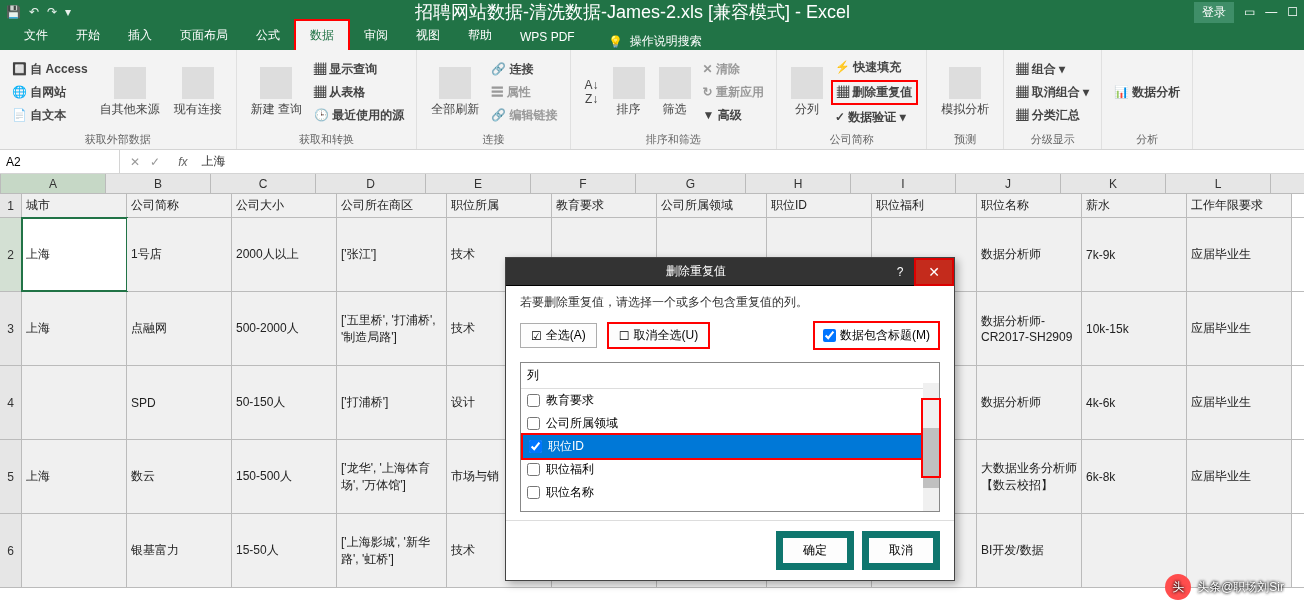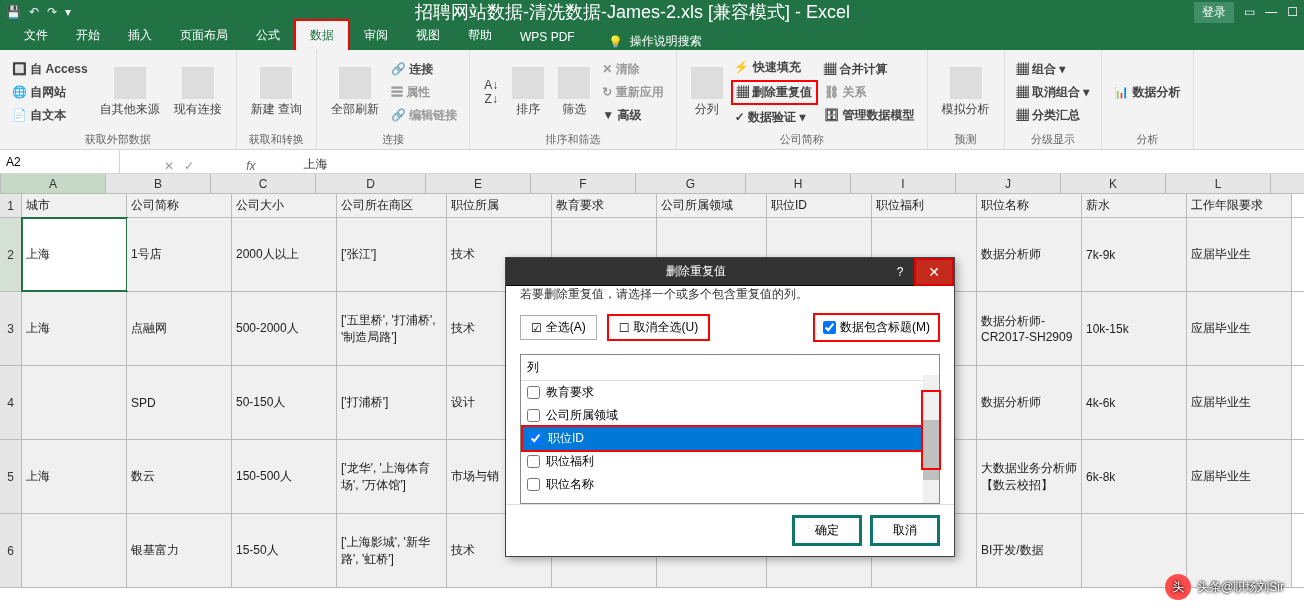--- a/index.html
+++ b/index.html
@@ -17,21 +17,21 @@
 .ribbon{height:100px;background:#f3f3f3;border-bottom:1px solid #d4d4d4;display:flex;}
 .ribgroup{border-right:1px solid #e0e0e0;padding:4px 8px 2px;display:flex;flex-direction:column;justify-content:space-between;}
 .ribgroup .gitems{display:flex;gap:2px;flex:1;}
 .ribgroup .glabel{text-align:center;color:#666;font-size:11px;padding-top:2px;}
 .ribbtn{display:flex;flex-direction:column;align-items:center;justify-content:center;padding:2px 6px;min-width:40px;color:#444;}
 .ribbtn .ico{width:32px;height:32px;background:#ddd;margin-bottom:2px;}
 .riblist{display:flex;flex-direction:column;gap:2px;justify-content:center;font-weight:bold;}
 .riblist .item{padding:2px 4px;color:#444;white-space:nowrap;}
 .riblist .item.dis{color:#999;}
 .highlight-red{border:2px solid red;}
-.formulabar{height:24px;background:#fff;border-bottom:1px solid #d4d4d4;display:flex;align-items:flex-end;gap:34px;}
+.formulabar{height:24px;background:#fff;border-bottom:1px solid #d4d4d4;display:flex;align-items:center;}
 .namebox{width:120px;border-right:1px solid #d4d4d4;padding:0 6px;height:100%;display:flex;align-items:center;}
 .fbtns{display:flex;gap:10px;padding:0 10px;color:#999;}
 .fxlabel{padding:0 8px;font-style:italic;color:#666;}
 .finput{flex:1;padding:0 6px;color:#333;}
 .sheet{position:relative;height:436px;overflow:hidden;}
 .colheads{display:flex;height:20px;background:#e6e6e6;border-bottom:1px solid #bbb;}
 .rowhead{width:22px;background:#e6e6e6;border-right:1px solid #bbb;text-align:center;color:#333;display:flex;align-items:center;justify-content:center;}
 .corner{width:22px;height:20px;background:#e6e6e6;border-right:1px solid #bbb;border-bottom:1px solid #bbb;}
 .ch{border-right:1px solid #bbb;text-align:center;color:#333;display:flex;align-items:center;justify-content:center;background:#e6e6e6;}
 .ch.sel,.rowhead.sel{background:#d3e0d3;}
@@ -41,38 +41,38 @@
 .row.hdr{height:24px;}
 .cell{border-right:1px solid #bbb;padding:2px 4px;color:#222;display:flex;align-items:center;overflow:hidden;background:#f0f0f0;}
 .cell.white{background:#fff;}
 .cell.selborder{outline:2px solid #217346;outline-offset:-1px;}
 .w-A{width:105px}.w-B{width:105px}.w-C{width:105px}.w-D{width:110px}.w-E{width:105px}.w-F{width:105px}.w-G{width:110px}.w-H{width:105px}.w-I{width:105px}.w-J{width:105px}.w-K{width:105px}.w-L{width:105px}.w-M{width:105px}
 .dialog{position:absolute;left:505px;top:257px;width:450px;background:#fff;border:1px solid #444;box-shadow:3px 3px 8px rgba(0,0,0,.3);z-index:100;}
 .dlgtitle{height:28px;background:#fff;display:flex;align-items:center;justify-content:flex-end;border-bottom:1px solid #000;background:linear-gradient(#333,#333);color:#fff;}
 .dlgtitle .tt{flex:1;text-align:center;}
 .dlgtitle .help{width:28px;text-align:center;color:#fff;}
 .dlgtitle .close{width:40px;height:28px;background:#c42b1c;color:#fff;display:flex;align-items:center;justify-content:center;font-size:14px;border:2px solid #d00;}
-.dlgbody{padding:0 14px;}
+.dlgbody{padding:8px 14px;}
 .dlgmsg{margin-bottom:10px;color:#333;}
 .dlgbtns{display:flex;gap:10px;align-items:center;margin-bottom:12px;}
 .dbtn{border:1px solid #adadad;background:#fdfdfd;padding:3px 10px;display:flex;align-items:center;gap:4px;}
 .dbtn.red{border:2px solid red;}
 .dchk{margin-left:auto;display:flex;align-items:center;gap:4px;}
 .dchk.red{border:2px solid red;padding:4px 8px;}
 .listbox{border:1px solid #888;height:150px;position:relative;}
 .listhead{padding:4px 6px;border-bottom:1px solid #ddd;background:#fff;}
 .listitems{overflow:hidden;}
 .li{padding:3px 6px;display:flex;align-items:center;gap:6px;}
 .li.sel{background:#0078d7;color:#fff;}
 .li.redbox{border:2px solid red;margin:-2px 0;}
 .scrollbar{position:absolute;right:0;top:20px;bottom:0;width:16px;background:#f0f0f0;}
 .scrollthumb{position:absolute;right:0;top:45px;width:16px;height:60px;background:#c0c0c0;}
 .scrollred{position:absolute;right:-2px;top:35px;width:20px;height:80px;border:2px solid red;}
 .dlgfoot{display:flex;justify-content:flex-end;gap:8px;padding:10px 14px;border-top:1px solid #ddd;}
-.dlgfoot button{padding:4px 20px;border:3px solid #0f766e;background:#fdfdfd;}
+.dlgfoot button{padding:4px 20px;border:7px solid #0f766e;background:#fdfdfd;}
 .watermark{position:absolute;right:20px;bottom:10px;font-size:22px;color:#fff;text-shadow:0 0 3px #000,0 0 3px #000;display:flex;align-items:center;gap:6px;z-index:200;}
 .watermark .wico{width:26px;height:26px;border-radius:50%;background:#ff4d4d;display:flex;align-items:center;justify-content:center;color:#fff;font-size:12px;}
 input[type=checkbox]{width:13px;height:13px;}
 </style>
 </head>
 <body>
 
 <div class="titlebar">
   <div class="qat">
     <span>💾</span>
@@ -125,20 +125,25 @@
     </div>
     <div class="glabel">获取外部数据</div>
   </div>
   <div class="ribgroup">
     <div class="gitems">
       <div class="ribbtn">
           <div class="ico"></div>
           <span>新建
 查询</span>
         </div>
+      <div class="riblist">
+        <div class="item">▦ <span>显示查询</span></div>
+        <div class="item">▦ <span>从表格</span></div>
+        <div class="item">🕒 <span>最近使用的源</span></div>
+      </div>
     </div>
     <div class="glabel">获取和转换</div>
   </div>
   <div class="ribgroup">
     <div class="gitems">
       <div class="ribbtn">
           <div class="ico"></div>
           <span>全部刷新</span>
         </div>
       <div class="riblist">
@@ -174,25 +179,20 @@
   <div class="ribgroup">
     <div class="gitems">
       <div class="ribbtn">
           <div class="ico"></div>
           <span>分列</span>
         </div>
       <div class="riblist">
         <div class="item">⚡ <span>快速填充</span></div>
         <div class="item highlight-red">▦ <span>删除重复值</span></div>
         <div class="item">✓ <span>数据验证</span> ▾</div>
-      </div>
-      <div class="riblist">
-        <div class="item">▦ <span>合并计算</span></div>
-        <div class="item dis">⛓ <span>关系</span></div>
-        <div class="item">🗄 <span>管理数据模型</span></div>
       </div>
     </div>
     <div class="glabel">公司简称</div>
   </div>
   <div class="ribgroup">
     <div class="gitems">
       <div class="ribbtn">
           <div class="ico"></div>
           <span>模拟分析</span>
         </div>

